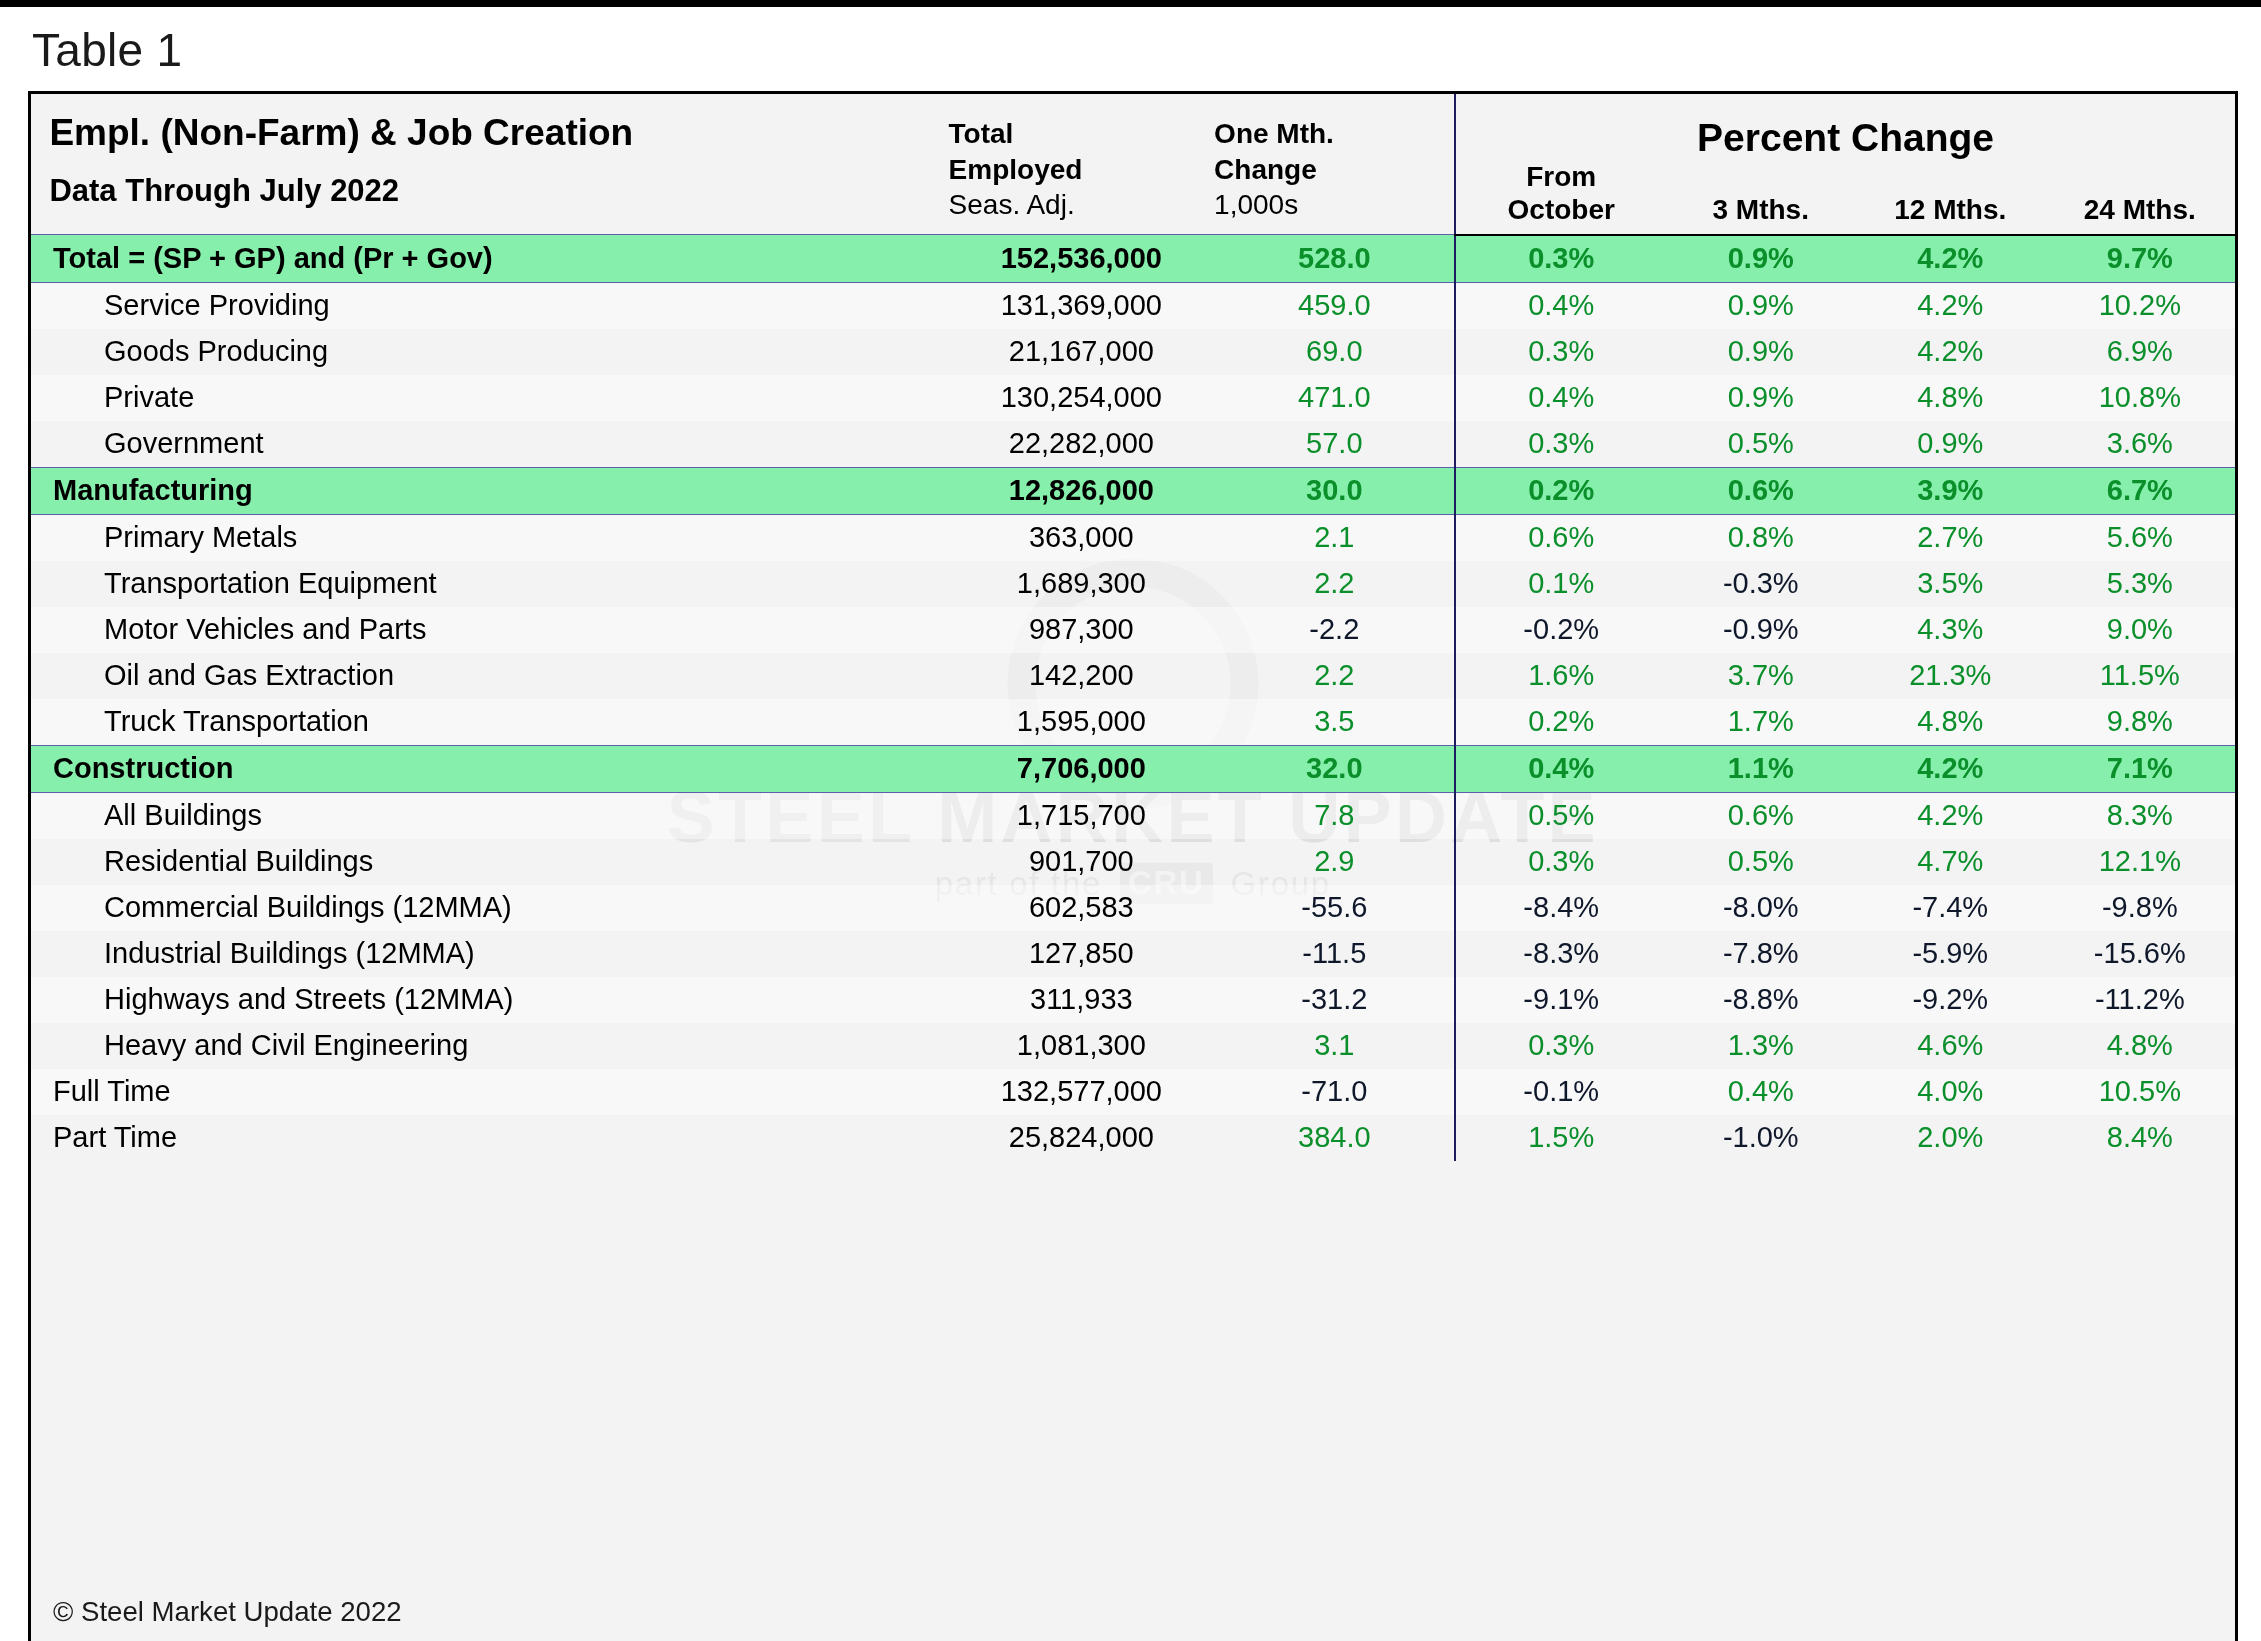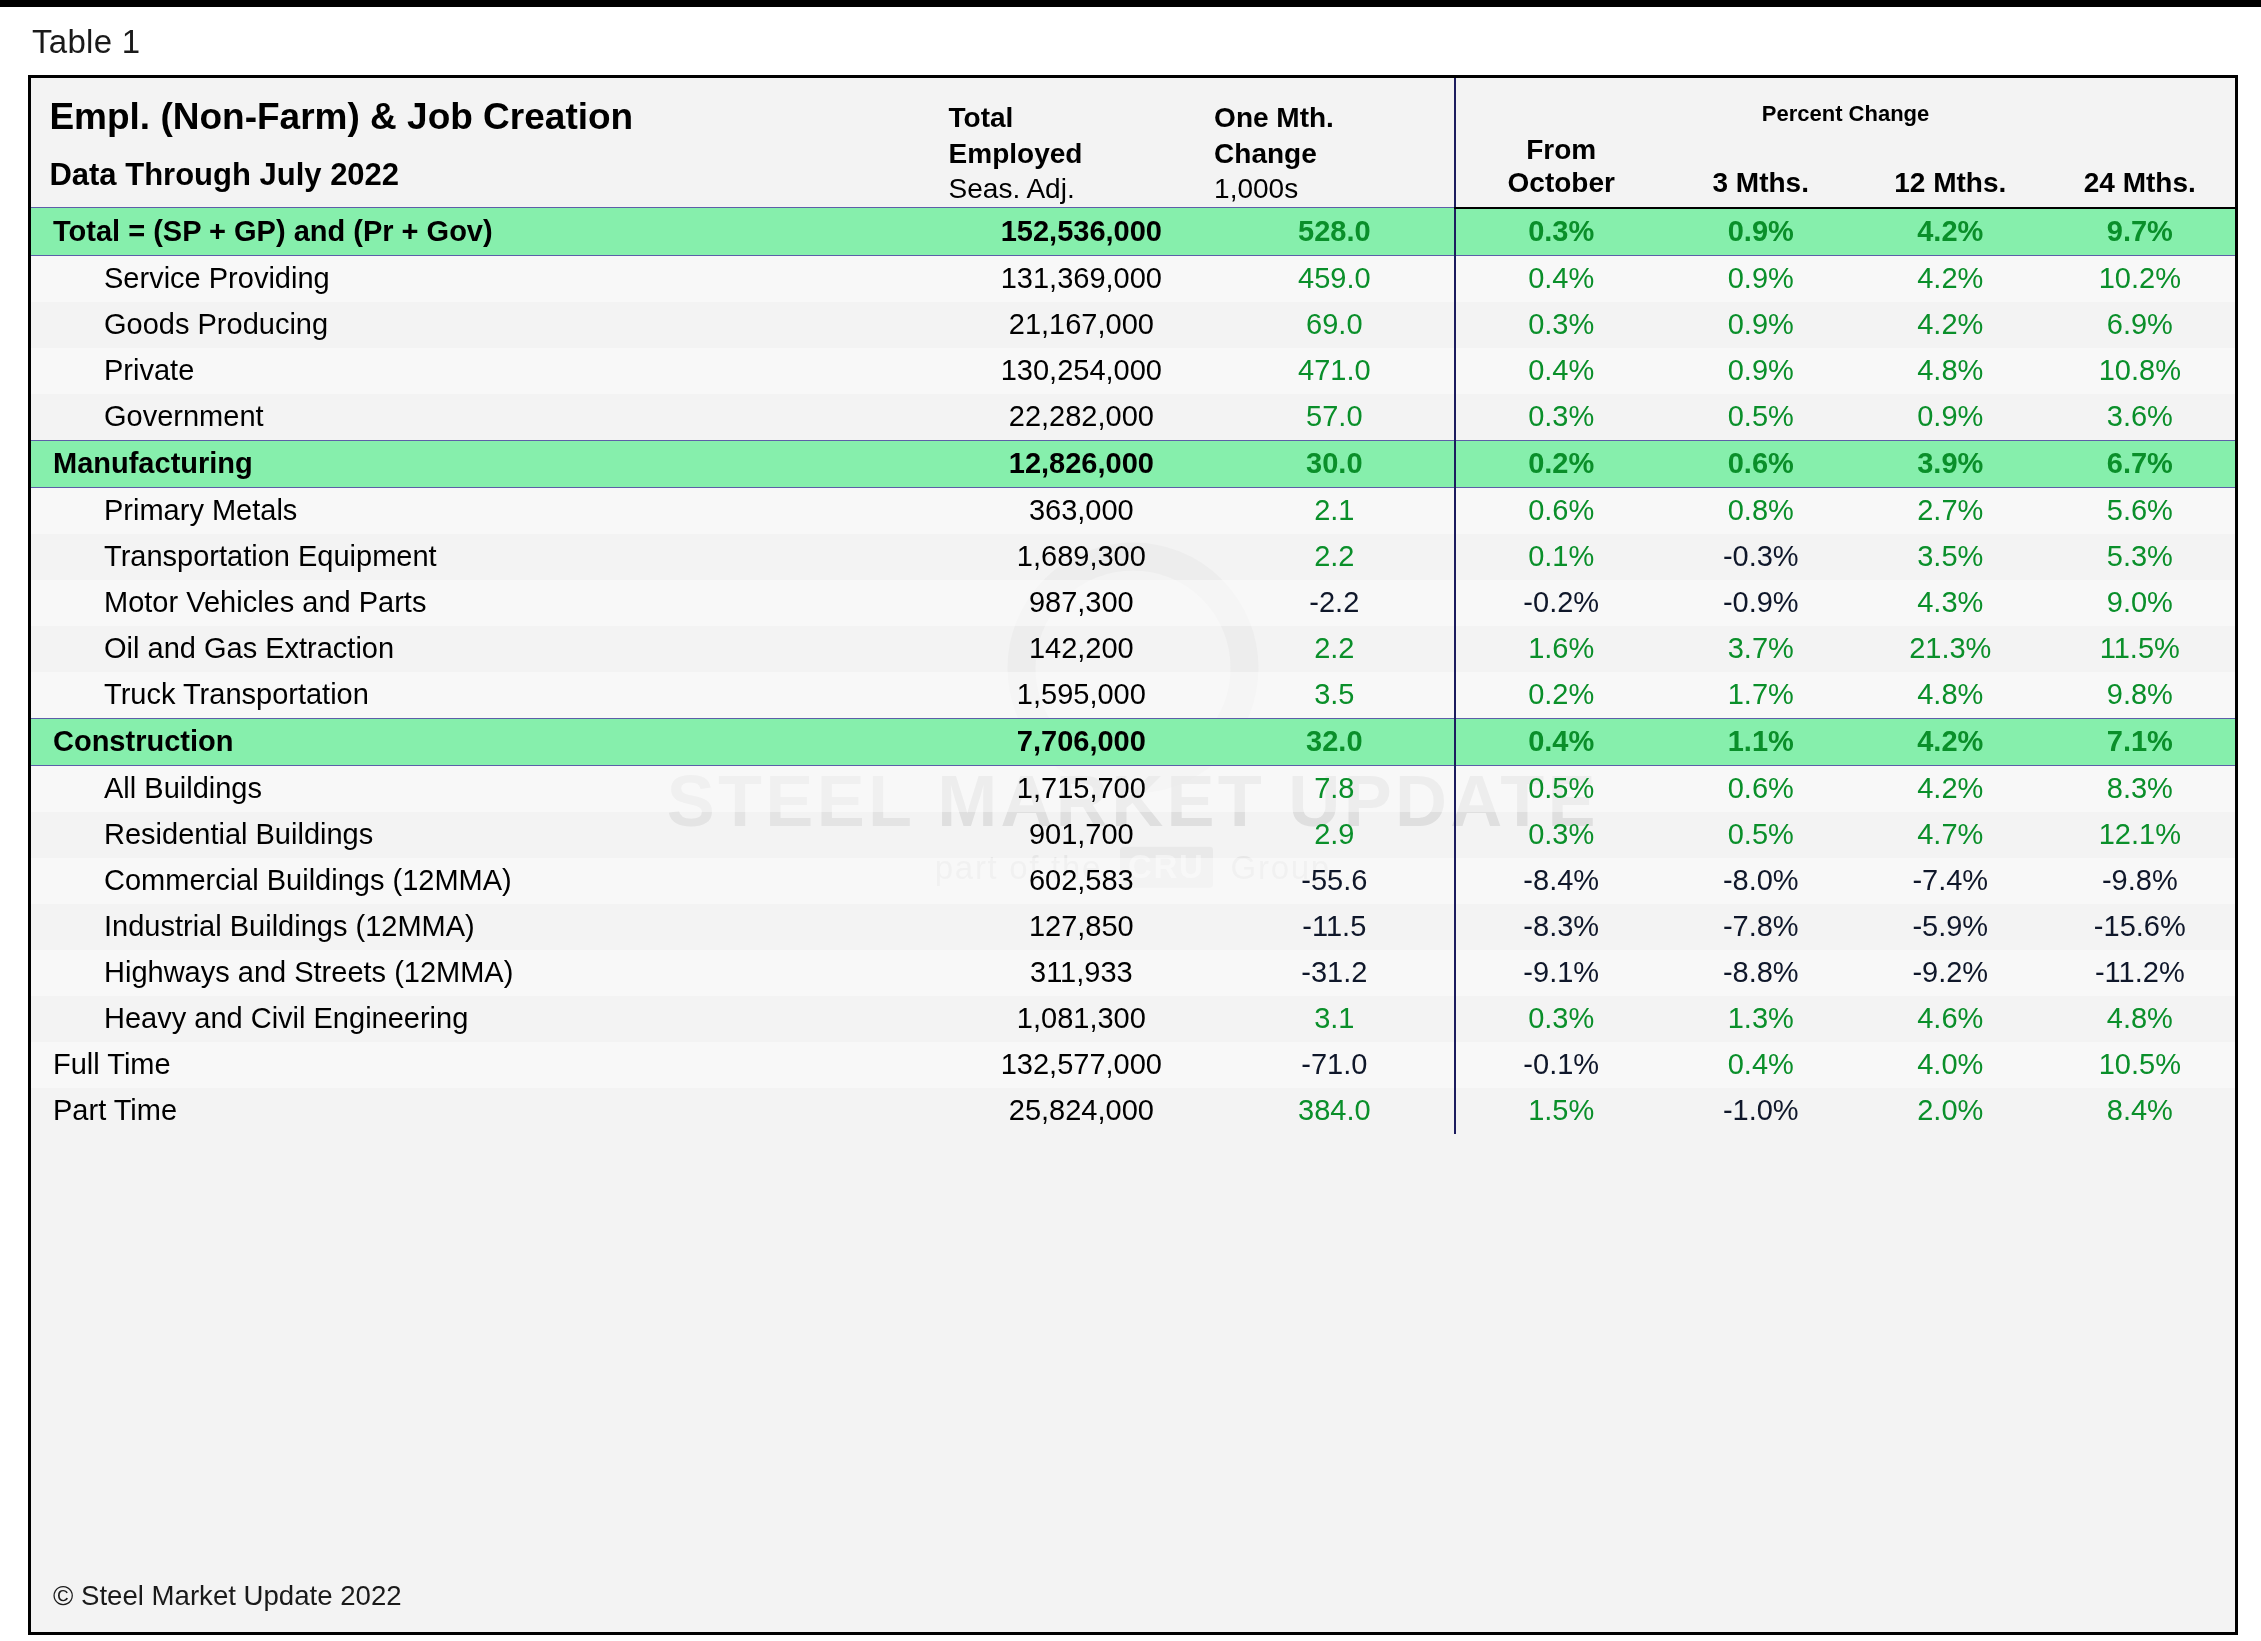--- a/index.html
+++ b/index.html
@@ -20,21 +20,21 @@
     height: 1642px;
     box-sizing: border-box;
     background: #ffffff;
   }
   .topbar {
     height: 6.7px;
     background: #000000;
     width: 100%;
   }
   .table-caption {
-    font-size: 33px;
+    font-size: 46px;
     padding: 16.7px 0 13.4px 32px;
     color: #1a1a1a;
     letter-spacing: 0.3px;
   }
   .frame {
     position: relative;
     margin: 0 23.4px 0 28px;
     border: 3.3px solid #000000;
     background: #f3f3f3;
     height: 1560px;
@@ -124,21 +124,21 @@
     font-size: 28px;
     font-weight: bold;
     padding-top: 22px !important;
     line-height: 1.28;
   }
   .hdr-col .light {
     font-weight: normal;
   }
   .hdr-pc {
     text-align: center;
-    font-size: 22px;
+    font-size: 39px;
     font-weight: bold;
     padding-top: 22px !important;
     border-left: 2.5px solid #1c1c5e;
   }
   .hdr-sub {
     text-align: center;
     font-size: 28px;
     font-weight: bold;
     vertical-align: bottom;
     padding-bottom: 6.7px !important;

